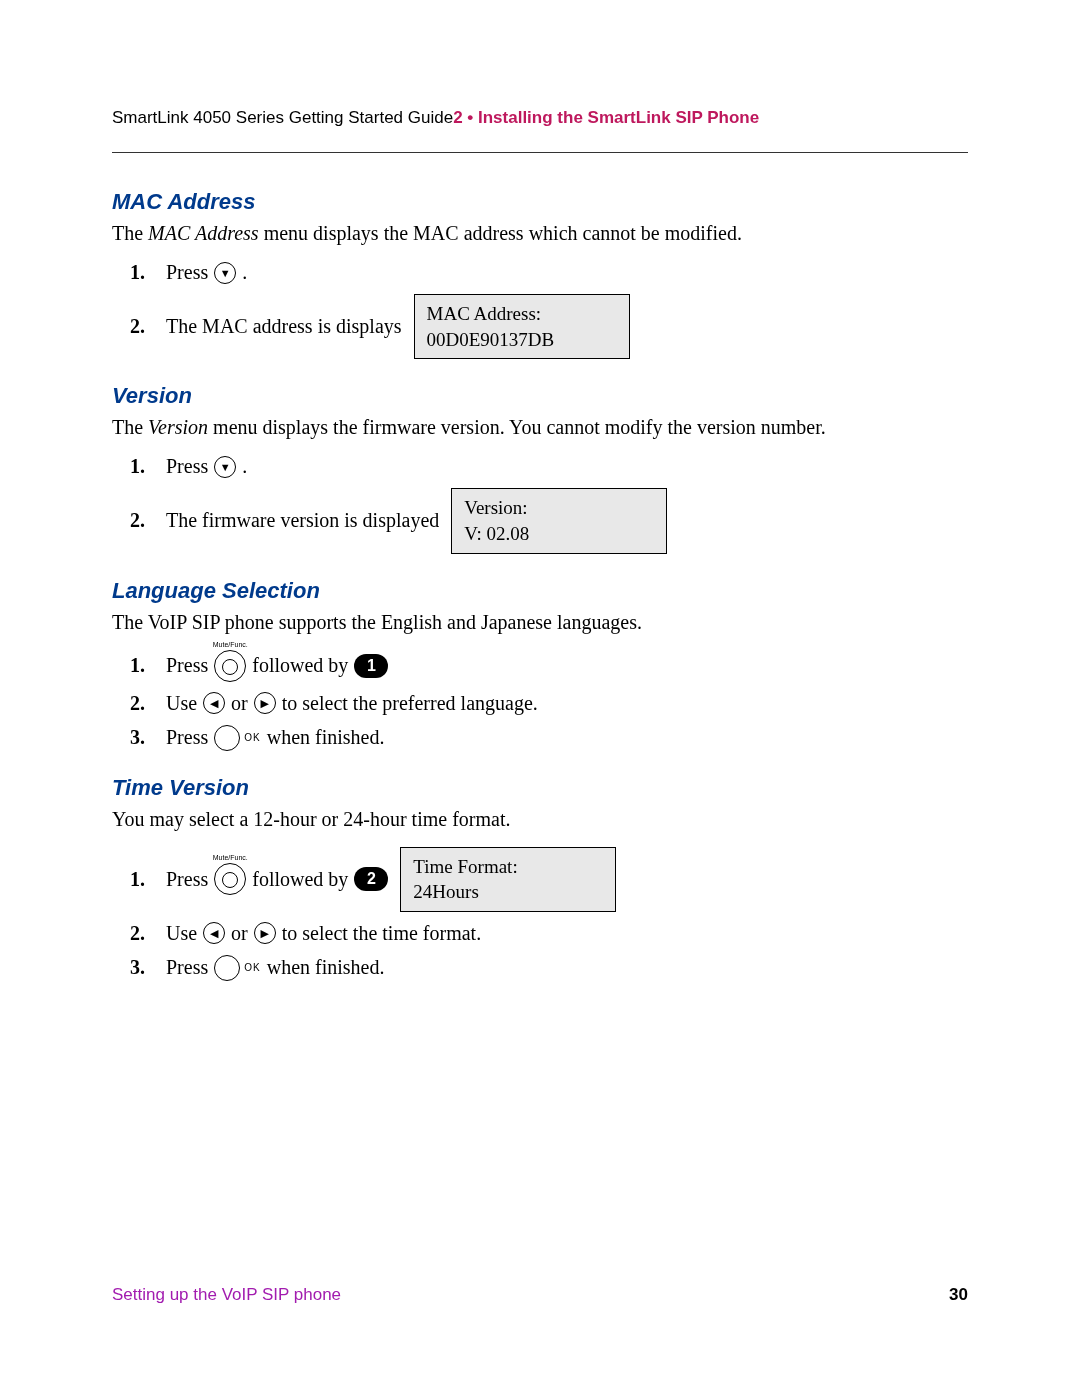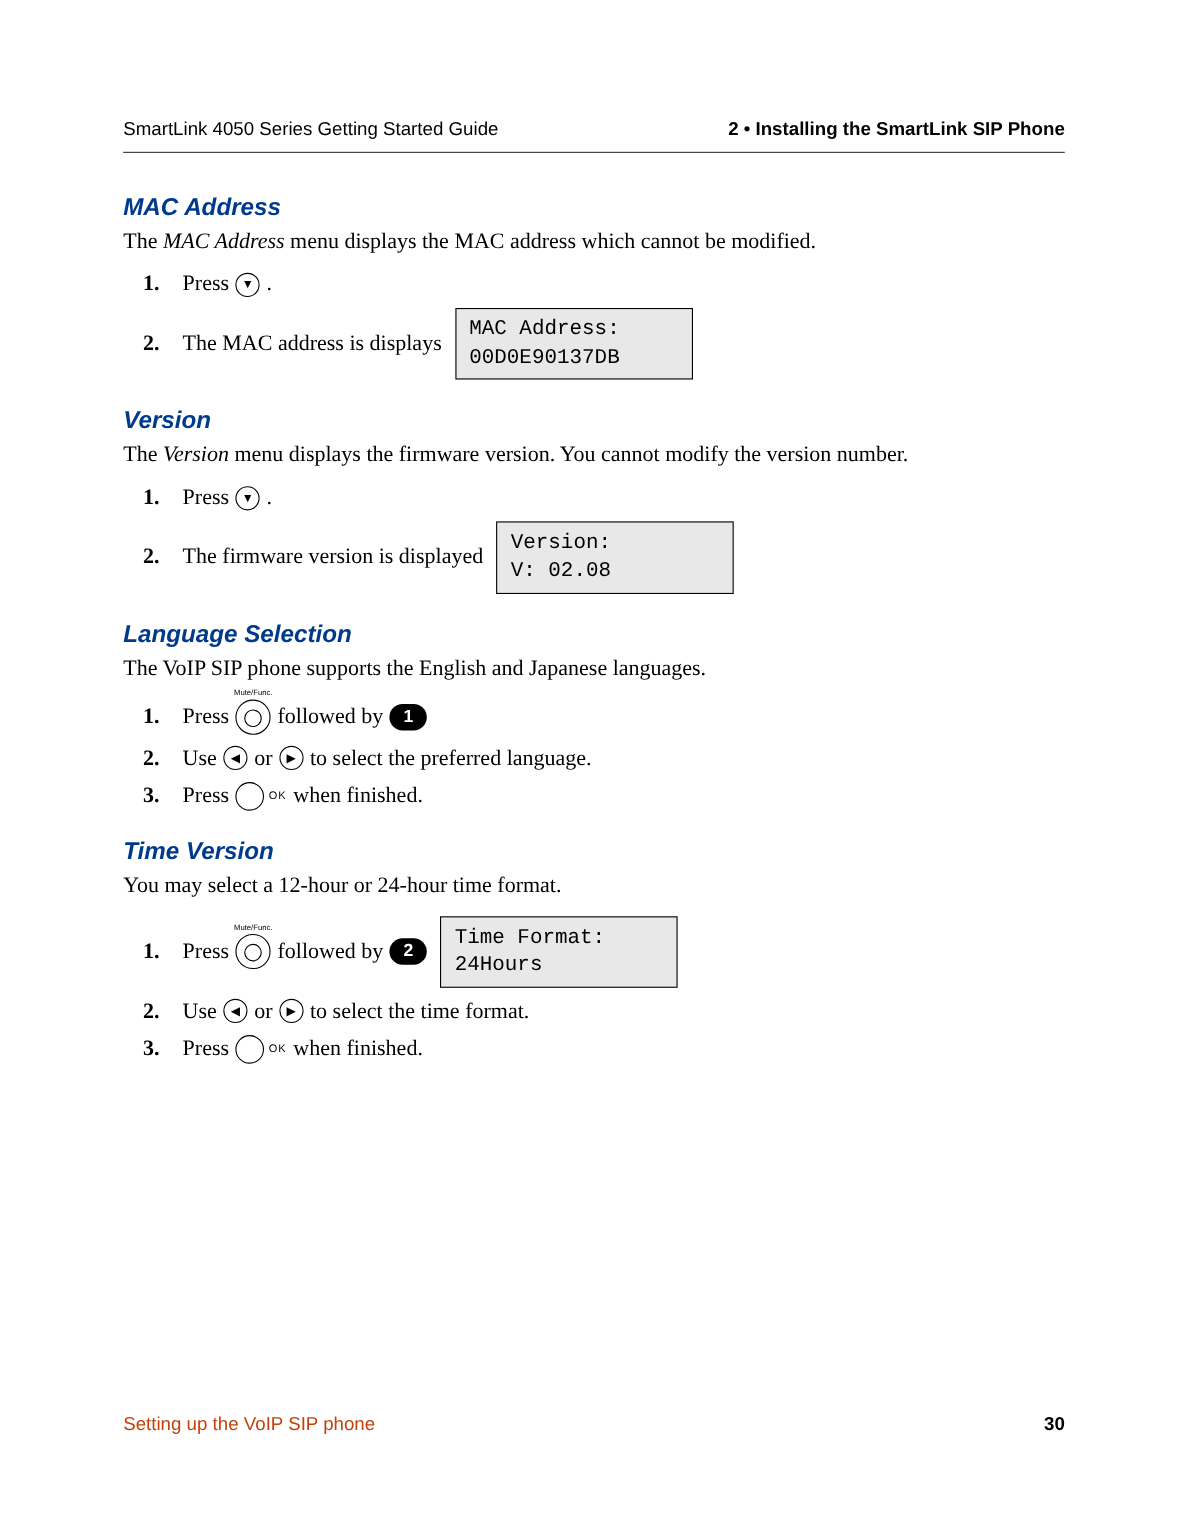--- a/index.html
+++ b/index.html
@@ -11,27 +11,27 @@
   }
   .page {
     width: 1080px;
     height: 1397px;
     position: relative;
     box-sizing: border-box;
     padding: 108px 112px 0 112px;
   }
   .header {
     display: flex;
-    justify-content: space-between;
+    justify-content: flex-start;
     font-family: Arial, Helvetica, sans-serif;
     font-size: 17px;
-    margin-bottom: 10px;
+    margin-bottom: 24px;
   }
   .header-left { color: #000; }
-  .header-right { color: #000000; font-weight: bold; }
+  .header-right { color: #be185d; font-weight: bold; }
   .hr {
     border: none;
     border-top: 1px solid #333;
     margin: 0 0 36px 0;
   }
   .section-title {
     font-family: Arial, Helvetica, sans-serif;
     font-weight: bold;
     font-style: italic;
     color: #003a8c;
@@ -59,21 +59,21 @@
   }
   .step-num {
     font-weight: bold;
     margin-right: 8px;
     min-width: 22px;
   }
   .lcd {
     display: inline-block;
     border: 1.5px solid #000;
     background: #e8e8e8;
-    font-family: Liberation Mono, monospace;
+    font-family: Liberation Serif, serif;
     font-size: 19px;
     padding: 6px 12px;
     line-height: 1.35;
     min-width: 190px;
     margin-left: 6px;
     white-space: pre;
   }
   .btn-down {
     display: inline-flex;
     width: 20px; height: 20px;
@@ -149,21 +149,21 @@
   .footer {
     position: absolute;
     bottom: 92px;
     left: 112px;
     right: 112px;
     display: flex;
     justify-content: space-between;
     font-family: Arial, Helvetica, sans-serif;
     font-size: 17px;
   }
-  .footer-left { color: #c2410c; }
+  .footer-left { color: #a21caf; }
   .footer-right { font-weight: bold; }
 </style>
 </head>
 <body>
 
 <div class="page">
 
   <div class="header">
     <span class="header-left">SmartLink 4050 Series Getting Started Guide</span>
     <span class="header-right">2 • Installing the SmartLink SIP Phone</span>

